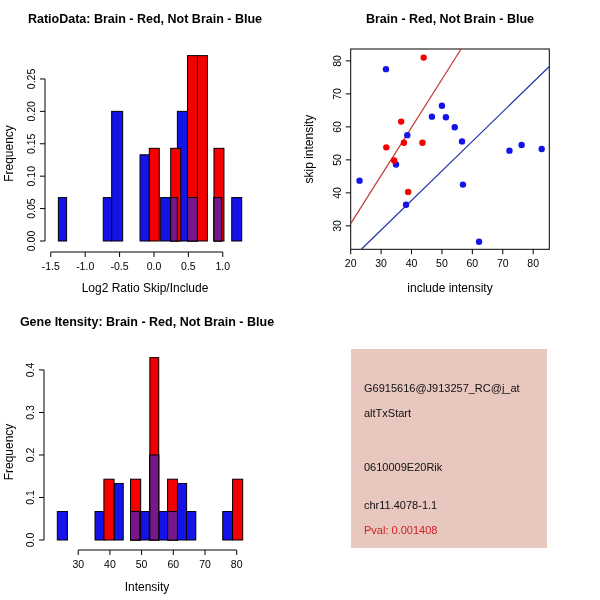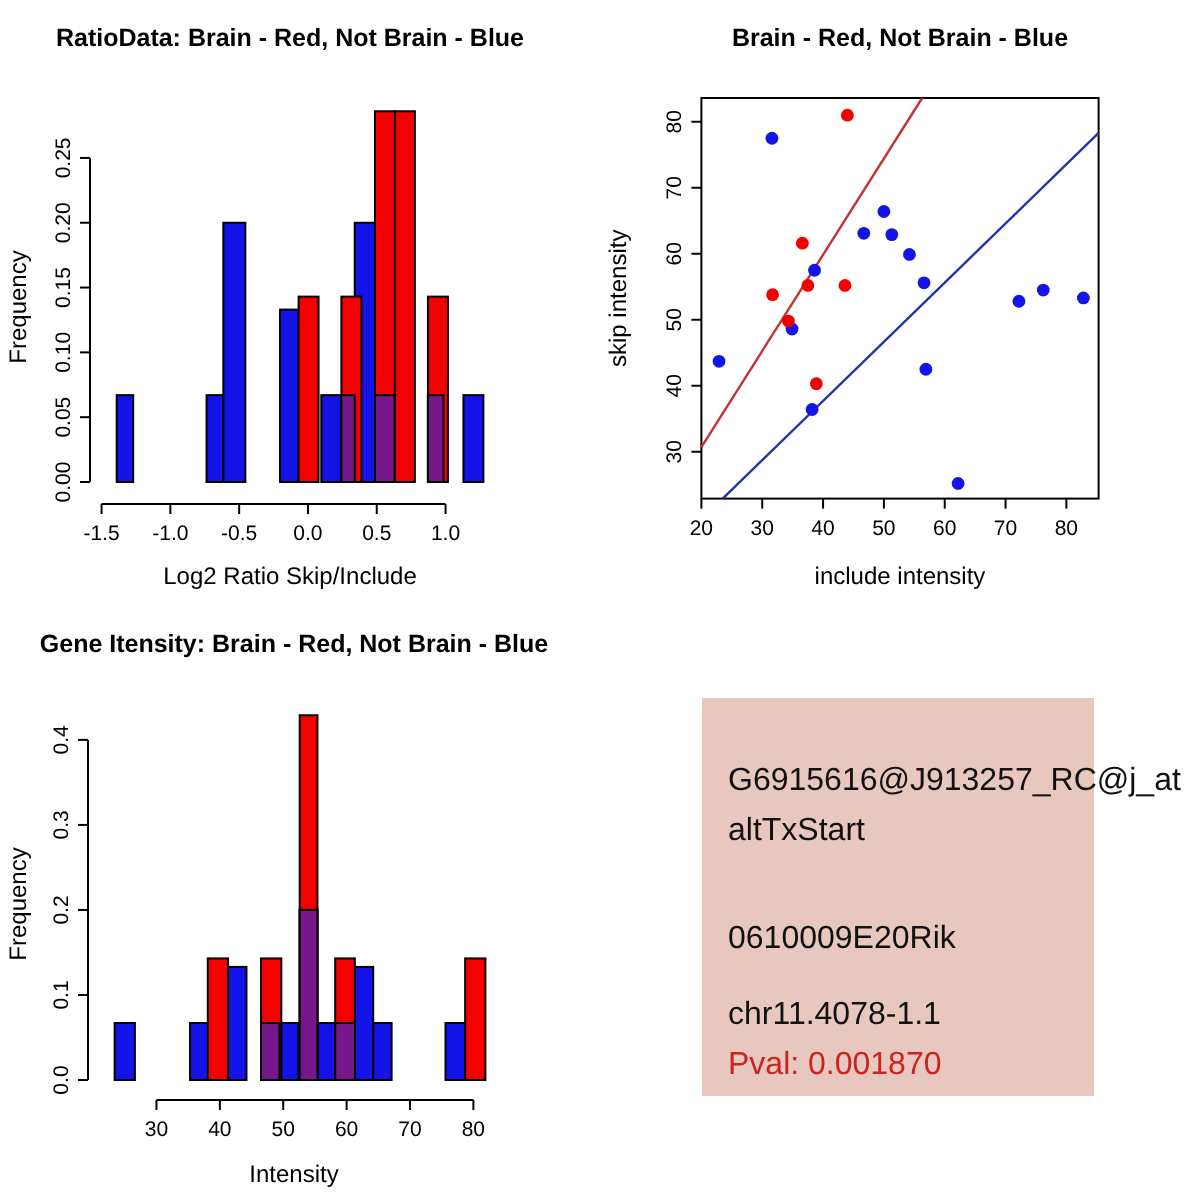--- a/index.html
+++ b/index.html
@@ -6,21 +6,21 @@
   #page{position:relative;width:600px;height:600px;background:#ffffff;overflow:hidden;
         font-family:"Liberation Sans",sans-serif;}
   .quad{position:absolute;width:300px;height:300px;}
   #q-tl{left:0;top:0;}
   #q-tr{left:300px;top:0;}
   #q-bl{left:0;top:300px;}
   #q-br{left:300px;top:300px;}
   svg{display:block;}
   svg text{font-family:"Liberation Sans",sans-serif;fill:#000;}
   .info-box{position:absolute;left:51px;top:49px;width:196px;height:199px;}
-  .info-line{position:absolute;left:13px;font-size:16px;color:#111;white-space:nowrap;}
+  .info-line{position:absolute;left:13px;font-size:11px;color:#111;white-space:nowrap;}
 </style>
 </head>
 <body>
 
 <div id="page">
   <div class="quad" id="q-tl">
       <svg width="300" height="300" viewBox="0 0 300 300">
         <rect x="58.34709322325423" y="197.57407407407408" width="8.255933952528373" height="43.425925925925924" fill="#1414E8" stroke="#000000" stroke-width="1"></rect>
         <rect x="103.27313381492948" y="197.57407407407408" width="8.393532851737191" height="43.425925925925924" fill="#1414E8" stroke="#000000" stroke-width="1"></rect>
         <rect x="111.66666666666667" y="111.37037037037038" width="11.007911936704502" height="129.62962962962962" fill="#1414E8" stroke="#000000" stroke-width="1"></rect>
@@ -177,16 +177,16 @@
         <text x="147" y="291" font-size="12" text-anchor="middle">Intensity</text>
         <text x="13" y="152" font-size="12" text-anchor="middle" transform="rotate(-90 13 152)">Frequency</text>
       </svg>
     </div>
   <div class="quad" id="q-br">
     <div class="info-box" style="background: rgb(232, 199, 191);">
       <div class="info-line" style="top:33px">G6915616@J913257_RC@j_at</div>
       <div class="info-line" style="top:58px">altTxStart</div>
       <div class="info-line" style="top:112px">0610009E20Rik</div>
       <div class="info-line" style="top:150px">chr11.4078-1.1</div>
-      <div class="info-line pval" style="top: 175px; color: rgb(204, 34, 34);">Pval: 0.001870</div>
+      <div class="info-line pval" style="top: 175px; color: rgb(204, 34, 34);">Pval: 0.001408</div>
     </div>
   </div>
 </div>
 
 </body></html>

